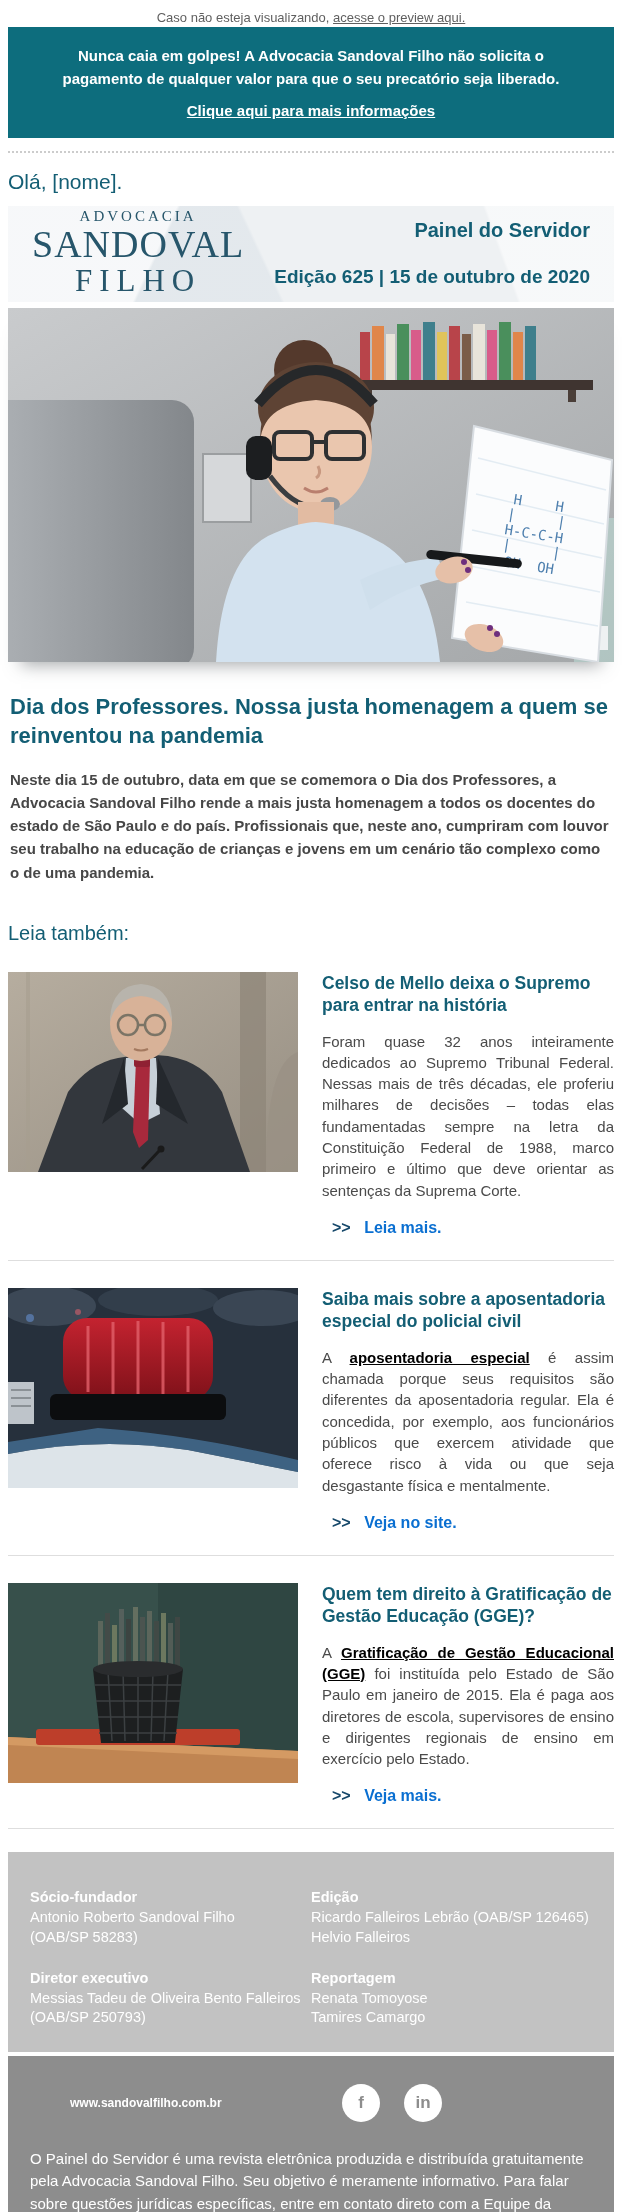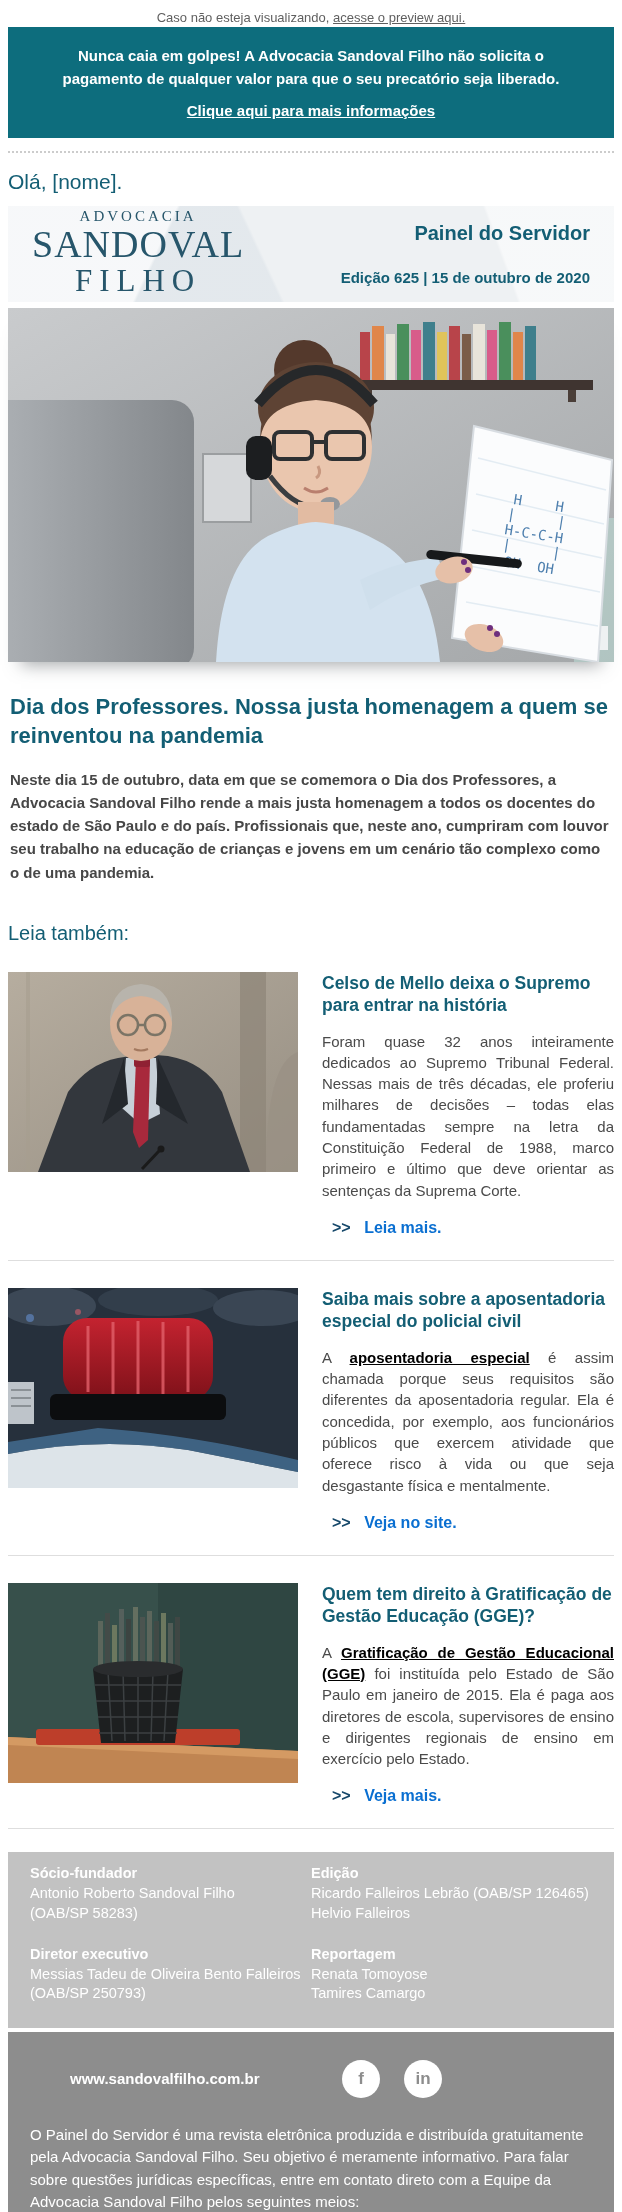--- a/index.html
+++ b/index.html
@@ -28,21 +28,21 @@
       linear-gradient(115deg, rgba(255,255,255,.7) 0 26%, rgba(255,255,255,0) 26.5%),
       linear-gradient(250deg, rgba(255,255,255,.55) 0 20%, rgba(255,255,255,0) 20.5%),
       linear-gradient(65deg, rgba(219,226,232,.55) 0 42%, rgba(219,226,232,0) 42.5%),
       #eef1f3;}
   .logo{font-family:"Liberation Serif",serif;color:var(--logo_teal,#27566b);text-align:center;line-height:1.05;}
   .logo-l1{font-size:15px;letter-spacing:3px;}
   .logo-l2{font-size:38px;letter-spacing:1px;}
   .logo-l3{font-size:31px;letter-spacing:7px;}
   .mast-right{text-align:right;color:var(--brand_teal,#135e74);}
   .pub{font-size:20px;font-weight:bold;}
-  .edition{font-size:15px;font-weight:bold;margin-top:24px;}
+  .edition{font-size:19px;font-weight:bold;margin-top:24px;}
 
   
   .hero{margin:6px 8px 0;height:354px;box-shadow:0 16px 16px -13px rgba(80,85,90,.5);}
   .hero svg,.thumb svg{display:block;width:100%;height:100%;}
 
   .feature-title{margin:30px 10px 0;font-size:22px;line-height:1.32;font-weight:bold;
                  color:var(--brand_teal,#135e74);}
   .feature-body{margin:18px 10px 0;font-size:15px;line-height:1.55;color:var(--body_gray,#474747);font-weight:bold;}
   .readmore{margin:18px 10px 0;font-size:16px;font-weight:bold;}
   .arrows{color:var(--arrow_navy,#17496b);margin-right:9px;}
@@ -54,31 +54,31 @@
   .article{display:flex;gap:24px;margin:27px 8px 0;align-items:flex-start;}
   .thumb{flex:0 0 290px;height:200px;}
   .art-text{flex:1;min-width:0;}
   .art-title{margin:0 0 14px;font-size:17.5px;line-height:1.28;font-weight:bold;color:var(--brand_teal,#135e74);}
   .art-body{margin:0 0 17px;font-size:15px;line-height:1.42;color:#4a4a4a;text-align:justify;}
   .art-body b{color:#000000;text-decoration:underline;}
   .divider{border:none;border-top:1px solid var(--divider,#dedede);margin:23px 8px;}
 
   
   .credits{margin:6px 8px 0;background:var(--footer_light_bg,#c2c2c2);color:#fff;
-           padding:12px 22px 24px;display:flex;box-sizing:border-box;}
+           padding:36px 22px 24px;display:flex;box-sizing:border-box;}
   .credits .col{width:50%;font-size:14.5px;line-height:1.35;}
   .credits .sec{margin-bottom:22px;}
   .credits .sec:last-child{margin-bottom:0;}
   .role{font-weight:bold;}
 
   
   .contact{margin:4px 8px 0;background:var(--footer_dark_bg,#8d8d8d);color:#fff;
            padding:22px 22px 32px;box-sizing:border-box;}
   .contact-top{display:flex;align-items:center;margin:6px 0 10px;}
-  .site{font-weight:bold;font-size:15px;margin-left:40px;cursor:pointer;}
+  .site{font-weight:bold;font-size:12px;margin-left:40px;cursor:pointer;}
   .socials{display:flex;gap:24px;margin-left:auto;margin-right:150px;}
   .soc{width:38px;height:38px;border-radius:50%;background:#fff;color:var(--footer_dark_bg,#8d8d8d);
        display:flex;align-items:center;justify-content:center;font-weight:bold;font-size:17px;
        cursor:pointer;text-decoration:none;}
   .about{font-size:15px;line-height:1.5;margin:26px 0 22px;}
 </style>
 </head>
 <body>
 
 <div class="email">

